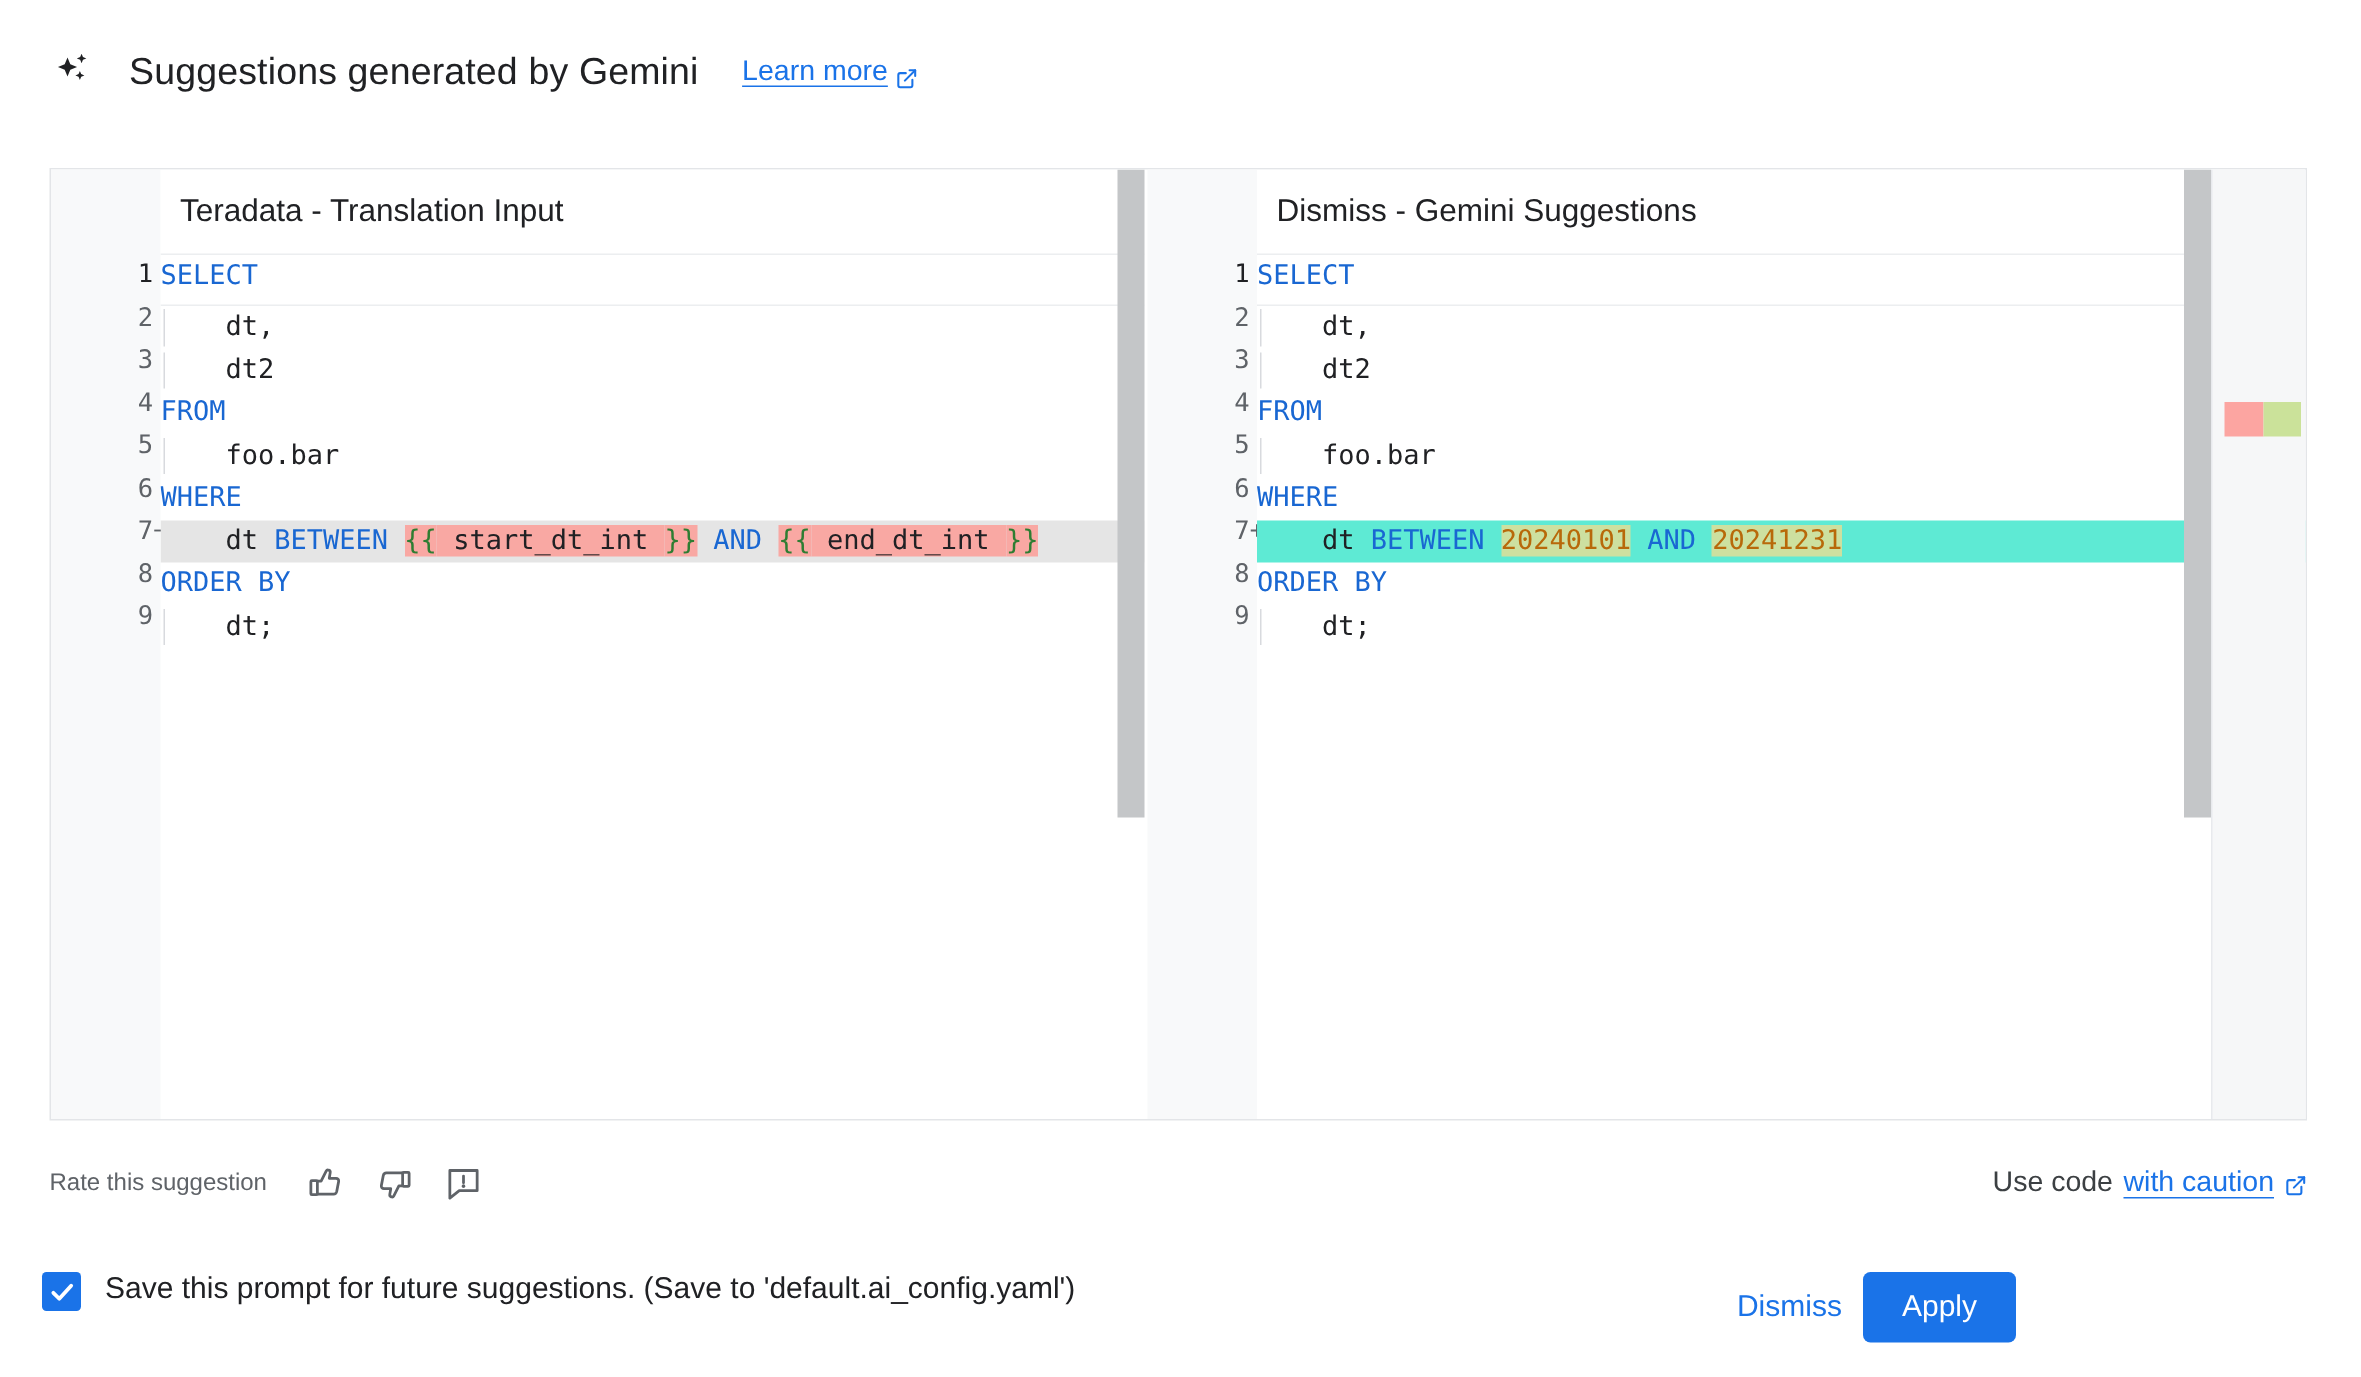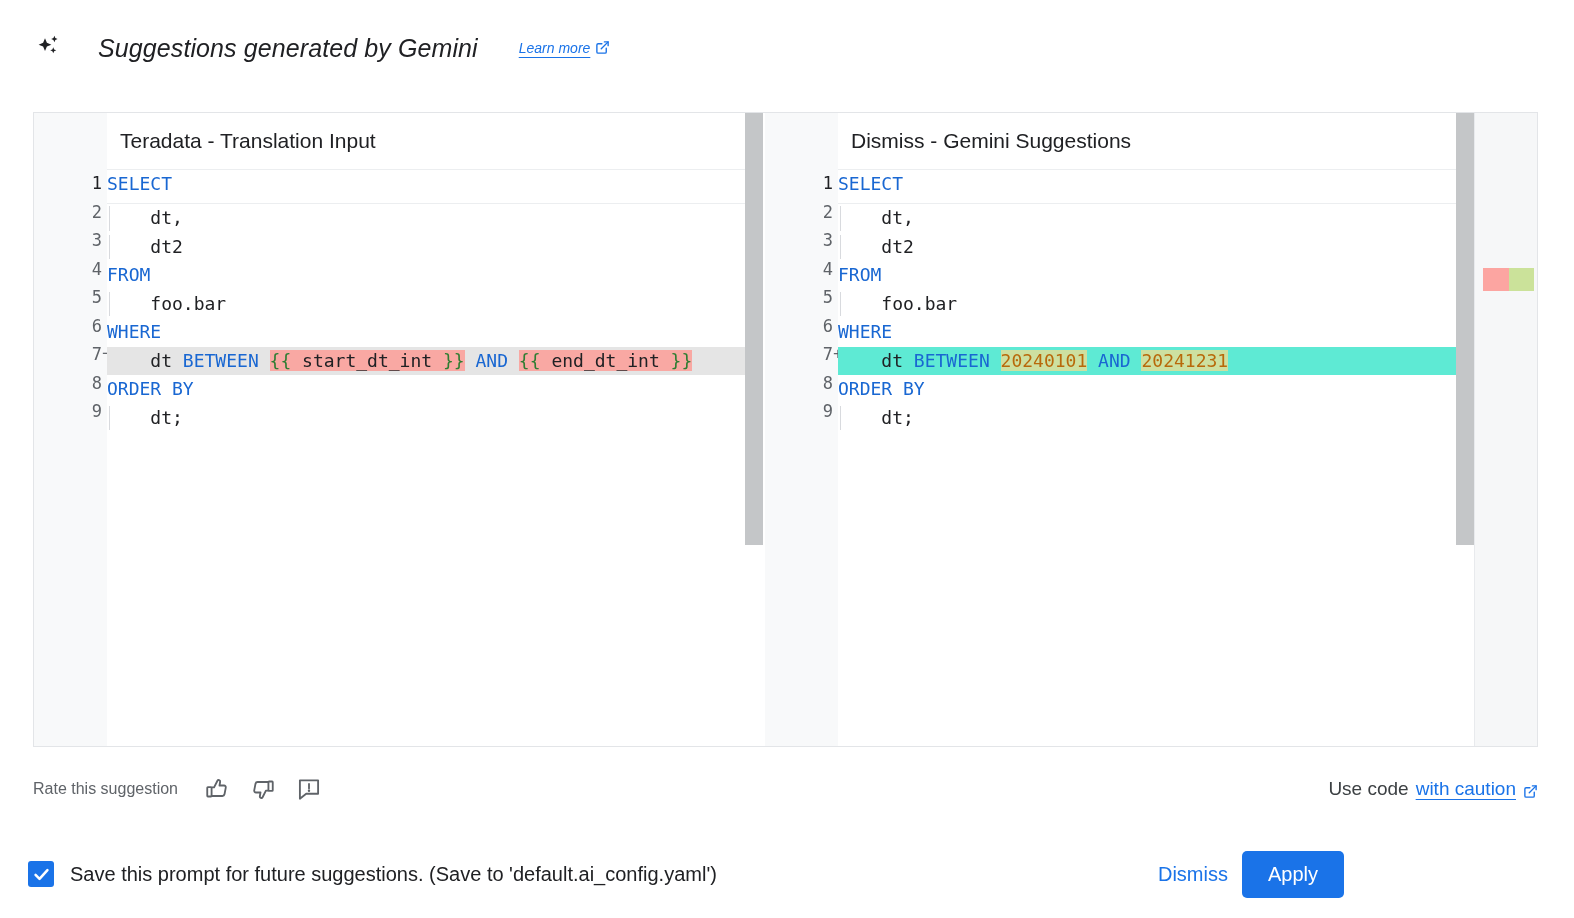--- a/index.html
+++ b/index.html
@@ -8,33 +8,32 @@
     width: 1574px; height: 918px;
     background: #ffffff;
     font-family: "Liberation Sans", sans-serif;
     -webkit-font-smoothing: antialiased;
   }
   .page { position: relative; width: 1574px; height: 918px; overflow: hidden; }
 
   
   .hdr {
     position: absolute; left: 33px; top: 28px;
-    display: flex; align-items: center; gap: 13px;
+    display: flex; align-items: center; gap: 1px;
     height: 40px;
-    font-style: italic;
   }
   .sparkle { width: 30px; height: 30px; display: block; color: #202124; }
   .hdr-title {
     font-size: 25px; color: #202124; letter-spacing: .1px;
     margin-left: 22px; white-space: nowrap;
   }
   .learn-more {
-    margin-left: 28px; font-size: 14px; color: #1a73e8;
+    margin-left: 28px; font-size: 19px; color: #1a73e8;
     text-decoration: underline; text-underline-offset: 4px;
-    display: inline-flex; align-items: flex-start; gap: 5px;
+    display: inline-flex; align-items: flex-end; gap: 5px;
     cursor: pointer; white-space: nowrap;
   }
   .ext-ico { width: 15px; height: 15px; display: block; }
 
   
   .diff-wrap {
     position: absolute; left: 33px; top: 112px;
     width: 1505px; height: 635px;
     border: 1px solid #e3e5e8;
     background: #ffffff;
@@ -129,21 +128,21 @@
   .usecode .lnk {
     color: #1a73e8; text-decoration: underline; text-underline-offset: 4px;
     margin-left: 7px; cursor: pointer;
   }
   .usecode .ext-ico { margin-left: 7px; }
 
   
   .footer {
     position: absolute; left: 28px; top: 848px;
     width: 1316px; height: 52px;
-    display: flex; align-items: center;
+    display: flex; align-items: flex-start;
   }
   .cbx {
     width: 26px; height: 26px; border-radius: 3px;
     background: #1a73e8; display: inline-flex;
     align-items: center; justify-content: center;
     cursor: pointer; flex: 0 0 26px;
   }
   .cbx svg { width: 19px; height: 19px; color: #ffffff; display: block; }
   .cbx-label { margin-left: 16px; font-size: 20px; color: #202124; white-space: nowrap; }
   .btns { margin-left: auto; display: flex; align-items: center; gap: 0; }

